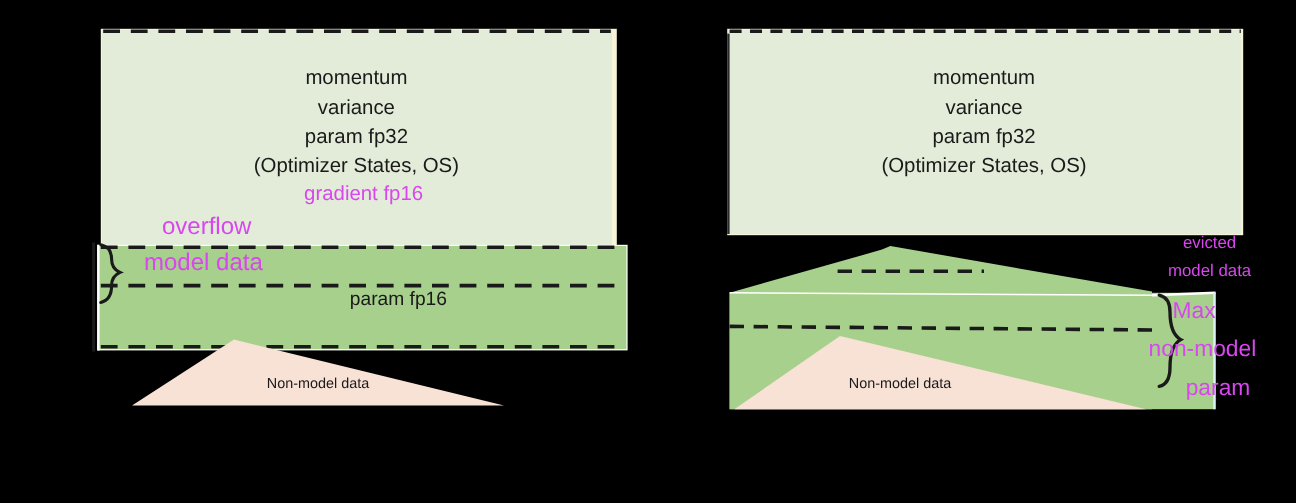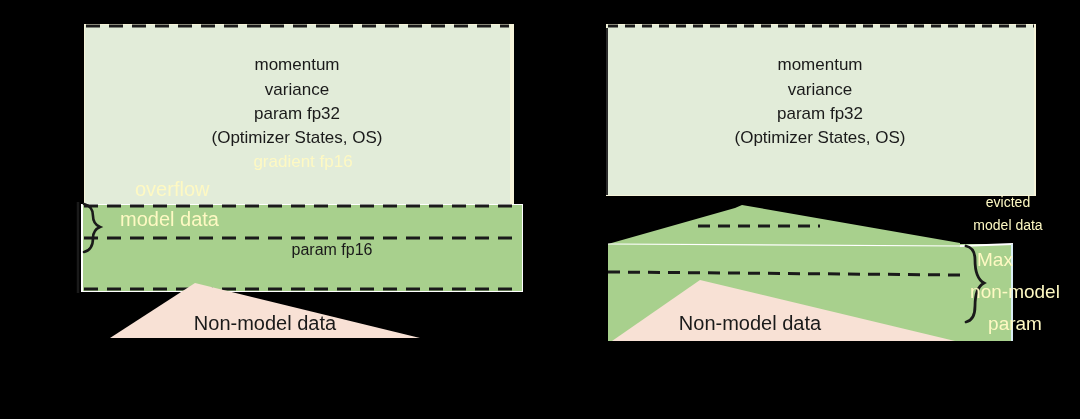--- a/index.html
+++ b/index.html
@@ -36,30 +36,30 @@
     top: 0;
   }
 
   .lbl {
     position: absolute;
     white-space: pre;
     line-height: 1.18;
     font-family: "Liberation Sans", sans-serif;
   }
   .lbl.black { color: #1a1a1a; }
-  .lbl.red   { color: #fef9c3; }
+  .lbl.red   { color: #d946ef; }
   .lbl.center { text-align: center; transform: translateX(-50%); }
 
   
   .os-block     { font-size: 17px; }
   .grad-lbl     { font-size: 17px; }
   .overflow-lbl { font-size: 20px; }
   .modeldata-lbl{ font-size: 20px; }
   .paramfp16-lbl{ font-size: 16px; }
-  .nonmodel-lbl { font-size: 20px; }
+  .nonmodel-lbl { font-size: 12px; }
 
   
   .evicted-lbl  { font-size: 14px; }
   .maxnm-lbl    { font-size: 19px; }
 </style>
 </head>
 <body>
 
 <div class="stage">
 
@@ -137,19 +137,19 @@
 
     <div class="lbl black center os-block" style="left:260px; top:55px;">momentum</div>
     <div class="lbl black center os-block" style="left:260px; top:80px;">variance</div>
     <div class="lbl black center os-block" style="left:260px; top:104px;">param fp32</div>
     <div class="lbl black center os-block" style="left:260px; top:128px;">(Optimizer States, OS)</div>
 
     <div class="lbl red center evicted-lbl" style="left:448px; top:194px;">evicted</div>
     <div class="lbl red center evicted-lbl" style="left:448px; top:217px;">model data</div>
 
     <div class="lbl red center maxnm-lbl" style="left:435px; top:249px;">Max</div>
-    <div class="lbl red center maxnm-lbl" style="left:455px; top:281px;">non-model</div>
+    <div class="lbl red center maxnm-lbl" style="left:442px; top:281px;">non-model</div>
     <div class="lbl red center maxnm-lbl" style="left:455px; top:313px;">param</div>
 
     <div class="lbl black center nonmodel-lbl" style="left:190px; top:312px;">Non-model data</div>
   </div>
 
 </div>
 
 </body></html>

